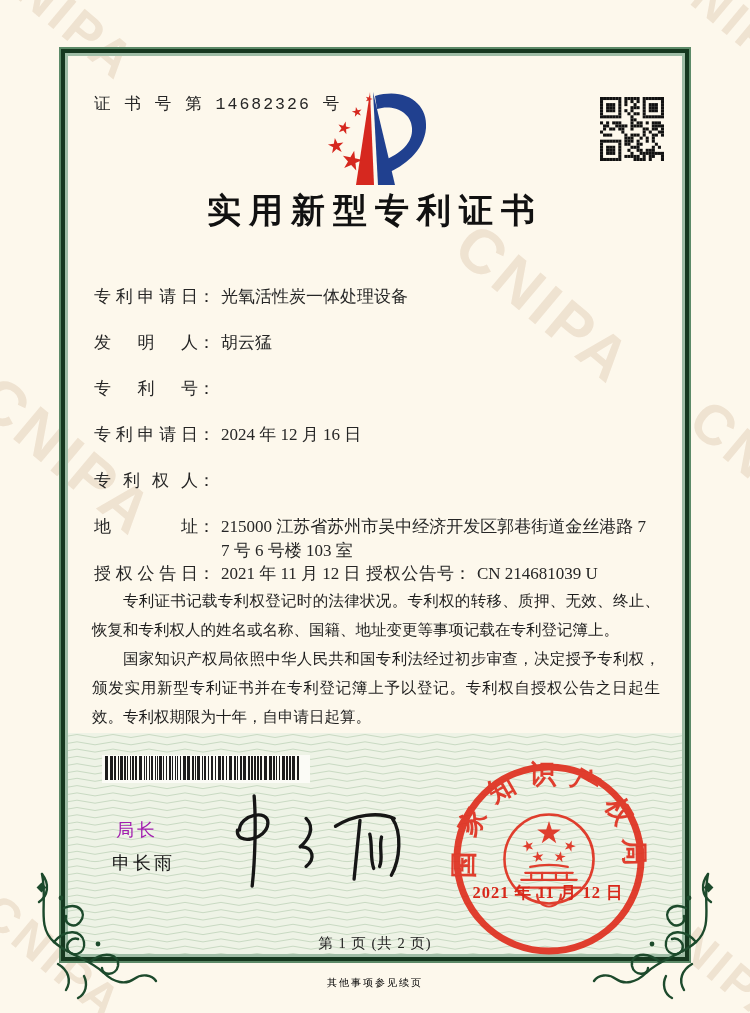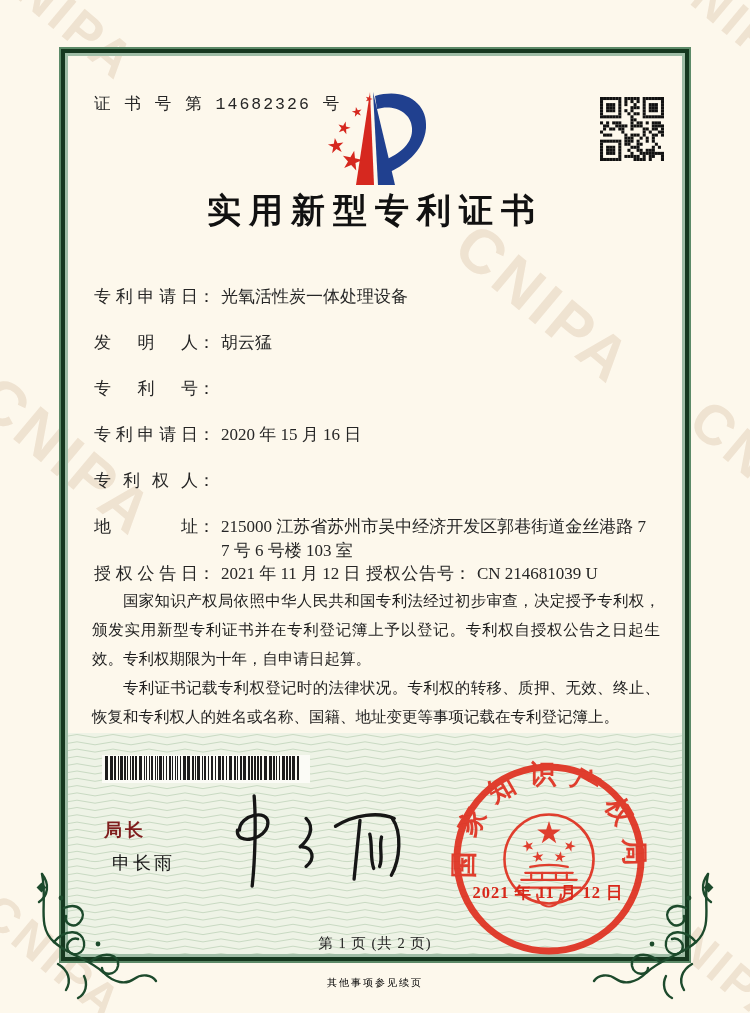--- a/index.html
+++ b/index.html
@@ -56,21 +56,21 @@
 
   
   .guilloche{
     position:absolute; left:68px; top:733px; width:614px; height:221px;
     background:#eef3e6; overflow:hidden;
   }
   .guilloche svg{display:block;}
 
   .barcode{position:absolute; left:102px; top:755px; width:202px; height:26px; background:#fbfbf6; padding:1px 3px;}
 
-  .sig-title{position:absolute; left:104px; top:818px; font-size:18px; color:#7f1d1d; letter-spacing:3px;font-weight:bold;}
+  .sig-title{position:absolute; left:116px; top:818px; font-size:18px; color:#a21caf; letter-spacing:3px;}
   .sig-name{position:absolute; left:112px; top:851px; font-size:18px; color:#161616; letter-spacing:3px;}
   .signature{position:absolute; left:212px; top:790px; width:196px; height:100px;}
 
   .seal{position:absolute; left:450px; top:760px; width:198px; height:198px; opacity:0.9;}
   .seal-date{
     position:absolute; left:462px; top:882px; width:172px; text-align:center;
     font-size:16.5px; font-weight:bold; color:#d8281a; letter-spacing:1px; white-space:nowrap;
   }
 
   .page-note{position:absolute; left:0; top:934px; width:100%; text-align:center; font-size:14.5px; color:#222; letter-spacing:1px;}
@@ -428,21 +428,21 @@
         <span class="colon">：</span>
       <span class="val">胡云猛</span>
     </div>
     <div class="frow r2">
       <span class="lbl">专利号</span>
         <span class="colon">：</span>
     </div>
     <div class="frow r3">
       <span class="lbl">专利申请日</span>
         <span class="colon">：</span>
-      <span class="val">2020 年 15 月 16 日</span>
+      <span class="val">2024 年 12 月 16 日</span>
     </div>
     <div class="frow r4">
       <span class="lbl">专利权人</span>
         <span class="colon">：</span>
     </div>
     <div class="frow r5">
       <span class="lbl">地址</span>
         <span class="colon">：</span>
       <span class="val addr-wrap"><span>215000 江苏省苏州市吴中经济开发区郭巷街道金丝港路 7</span><br><span>7 号 6 号楼 103 室</span></span>
     </div>
@@ -452,22 +452,22 @@
       <span class="val">2021 年 11 月 12 日</span>
       <span class="grant2">
         <span class="lbl">授权公告号</span>
           <span class="colon">：</span>
         <span class="val">CN 214681039 U</span>
       </span>
     </div>
   </div>
 
   <div class="paras">
+    <p>专利证书记载专利权登记时的法律状况。专利权的转移、质押、无效、终止、恢复和专利权人的姓名或名称、国籍、地址变更等事项记载在专利登记簿上。</p>
     <p>国家知识产权局依照中华人民共和国专利法经过初步审查，决定授予专利权，颁发实用新型专利证书并在专利登记簿上予以登记。专利权自授权公告之日起生效。专利权期限为十年，自申请日起算。</p>
-    <p>专利证书记载专利权登记时的法律状况。专利权的转移、质押、无效、终止、恢复和专利权人的姓名或名称、国籍、地址变更等事项记载在专利登记簿上。</p>
   </div>
 
   <div class="barcode">
     <svg id="barsvg" width="196" height="24" xmlns="http://www.w3.org/2000/svg">
         <rect x="0" y="0" width="3" height="24" fill="#1c1c1c"></rect>
         <rect x="5" y="0" width="3" height="24" fill="#1c1c1c"></rect>
         <rect x="9" y="0" width="2" height="24" fill="#1c1c1c"></rect>
         <rect x="13" y="0" width="1" height="24" fill="#1c1c1c"></rect>
         <rect x="15" y="0" width="3" height="24" fill="#1c1c1c"></rect>
         <rect x="19" y="0" width="2" height="24" fill="#1c1c1c"></rect>

